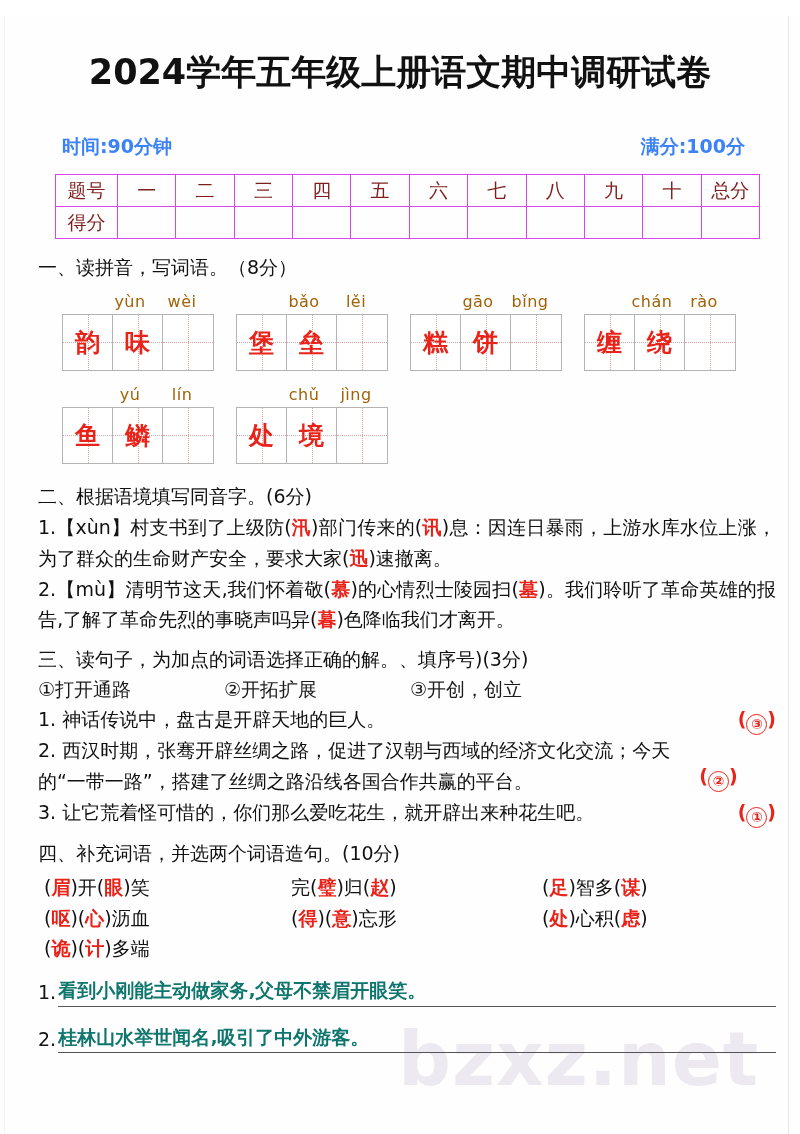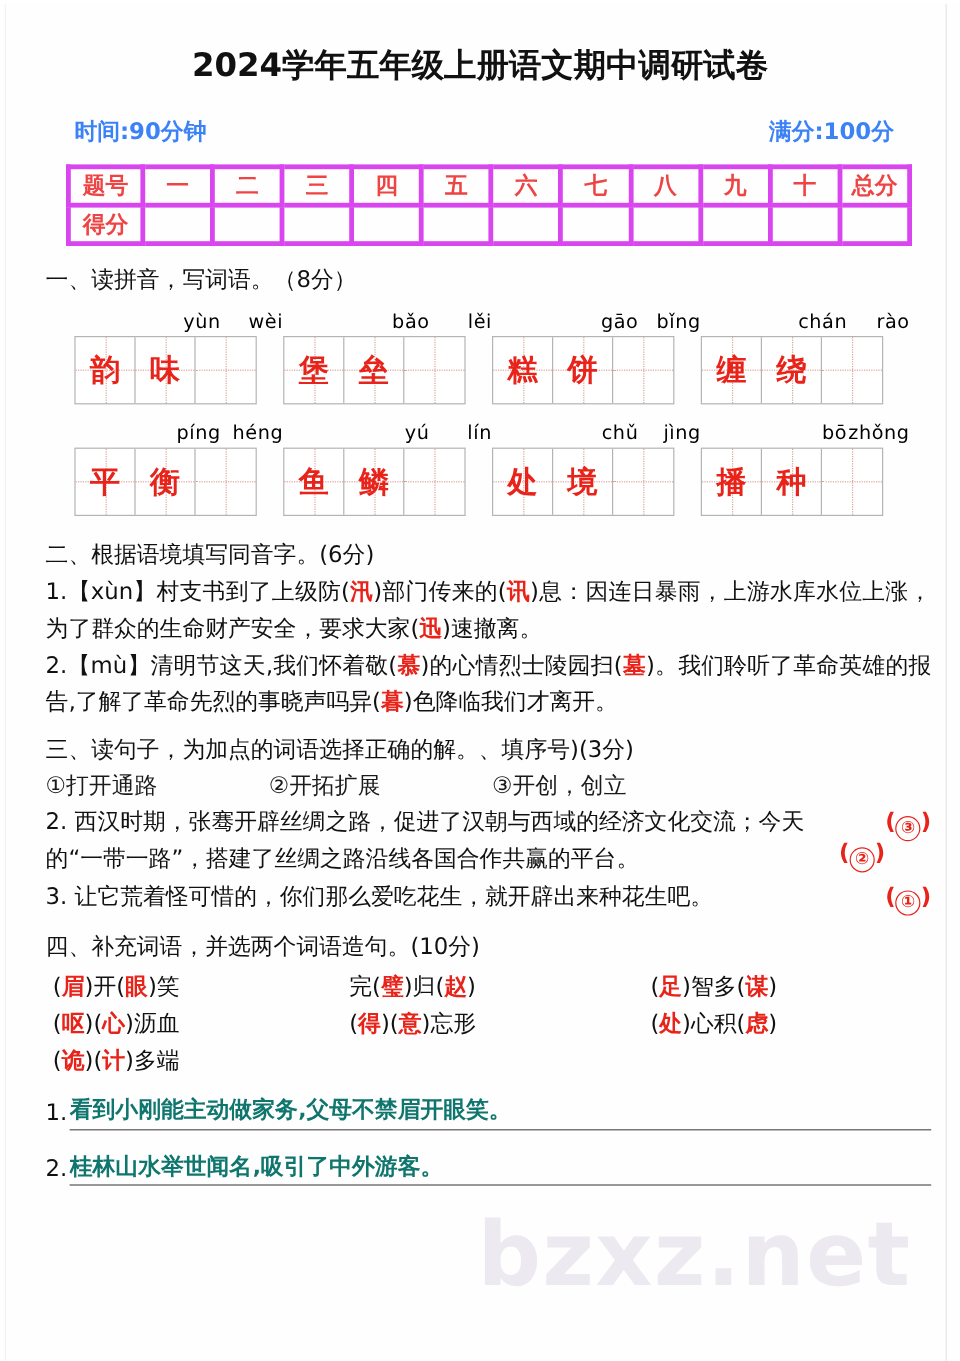--- a/index.html
+++ b/index.html
@@ -44,24 +44,24 @@
     white-space: nowrap;
     z-index: 0;
     user-select: none;
   }
 
   .content { position: relative; z-index: 2; }
 
   
   .title {
     text-align: center;
-    font-size: 27px;
+    font-size: 35px;
     font-weight: 700;
     letter-spacing: 0px;
-    margin: 3px;
+    margin: 16px;
     padding: 33px 0 0 0;
     color: #111;
     font-family: "DejaVu Sans", "Liberation Sans", sans-serif;
   }
 
   
   .meta-row {
     display: flex;
     justify-content: space-between;
     align-items: baseline;
@@ -72,27 +72,27 @@
   }
 
   
   .score-table-wrap { padding: 14px 30px 0 55px; }
   table.score-table {
     border-collapse: collapse;
     width: 705px;
     table-layout: fixed;
   }
   table.score-table td {
-    border: 4px solid #d946ef;
+    border: 1px solid #d946ef;
     height: 32px;
     text-align: center;
     vertical-align: middle;
     font-size: 19px;
-    font-weight: 700;
-    color: #ef4444;
+    font-weight: 400;
+    color: #7f1d1d;
     padding: 0;
   }
   table.score-table td.lbl { width: 62px; }
   table.score-table tr.row-score td { height: 32px; }
 
   
   .sec-head {
     font-size: 19px;
     font-weight: 400;
     color: #111;
@@ -105,23 +105,23 @@
   
   .grid-block { padding: 10px 0 0 0; }
   .grid-row {
     display: flex;
     padding-left: 62px;
     margin-bottom: 4px;
   }
   .grid-item { width: 174px; }
   .pinyin {
     font-size: 16px;
-    color: #000000;
+    color: #a16207;
     letter-spacing: 0.5px;
-    text-align: right;
+    text-align: center;
     padding-left: 14px;
     margin-bottom: 3px;
     white-space: nowrap;
     font-family: "DejaVu Sans", "Liberation Sans", sans-serif;
   }
   .pinyin span { display: inline-block; min-width: 52px; }
   .tzg {
     display: flex;
     border: 1px solid #b4b4b4;
     width: 152px;
@@ -354,34 +354,20 @@
                 <span class="ch">绕</span>
               </div>
             <div class="cell"></div>
           </div>
         </div>
       </div>
 
       <div class="grid-row" style="margin-top:14px;">
         <div class="grid-item">
           <div class="pinyin">
-            <span>píng</span><span>héng</span>
-          </div>
-          <div class="tzg">
-            <div class="cell">
-                <span class="ch">平</span>
-              </div>
-            <div class="cell">
-                <span class="ch">衡</span>
-              </div>
-            <div class="cell"></div>
-          </div>
-        </div>
-        <div class="grid-item">
-          <div class="pinyin">
             <span>yú</span><span>lín</span>
           </div>
           <div class="tzg">
             <div class="cell">
                 <span class="ch">鱼</span>
               </div>
             <div class="cell">
                 <span class="ch">鳞</span>
               </div>
             <div class="cell"></div>
@@ -390,34 +376,20 @@
         <div class="grid-item">
           <div class="pinyin">
             <span>chǔ</span><span>jìng</span>
           </div>
           <div class="tzg">
             <div class="cell">
                 <span class="ch">处</span>
               </div>
             <div class="cell">
                 <span class="ch">境</span>
-              </div>
-            <div class="cell"></div>
-          </div>
-        </div>
-        <div class="grid-item">
-          <div class="pinyin">
-            <span>bō</span><span>zhǒng</span>
-          </div>
-          <div class="tzg">
-            <div class="cell">
-                <span class="ch">播</span>
-              </div>
-            <div class="cell">
-                <span class="ch">种</span>
               </div>
             <div class="cell"></div>
           </div>
         </div>
       </div>
     </div>
 
     <div class="sec2-block" style="padding-top:14px;">
       <div class="sec-head">二、根据语境填写同音字。(6分)</div>
       <p class="para" style="margin-top:2px;"><span>1.【xùn】村支书到了上级防(</span><span class="ans">汛</span><span>)部门传来的(</span><span class="ans">讯</span><span>)息：因连日暴雨，上游水库水位上涨，为了群众的生命财产安全，要求大家(</span><span class="ans">迅</span><span>)速撤离。</span></p>
@@ -427,20 +399,21 @@
     <div class="sec3-block">
       <div class="sec-head">三、读句子，为加点的词语选择正确的解。、填序号)(3分)</div>
       <div class="opt-row">
         <span class="opt opt1">①打开通路</span>
         <span class="opt opt2">②开拓扩展</span>
         <span class="opt">③开创，创立</span>
       </div>
 
       <div class="q-line">
         <span class="q-ans q-float-right"><span>(</span><span class="circ">③</span><span>)</span></span>
+        <span>1. 神话传说中，盘古是开辟天地的巨人。</span>
       </div>
 
       <div class="q-line">
         <span class="q-ans q-float-right" style="margin-top:26px;"><span>(</span><span class="circ">②</span><span>)</span></span>
         <span>2. 西汉时期，张骞开辟丝绸之路，促进了汉朝与西域的经济文化交流；今天的“一带一路”，搭建了丝绸之路沿线各国合作共赢的平台。</span>
       </div>
 
       <div class="q-line">
         <span class="q-ans q-float-right"><span>(</span><span class="circ">①</span><span>)</span></span>
         <span>3. 让它荒着怪可惜的，你们那么爱吃花生，就开辟出来种花生吧。</span>

